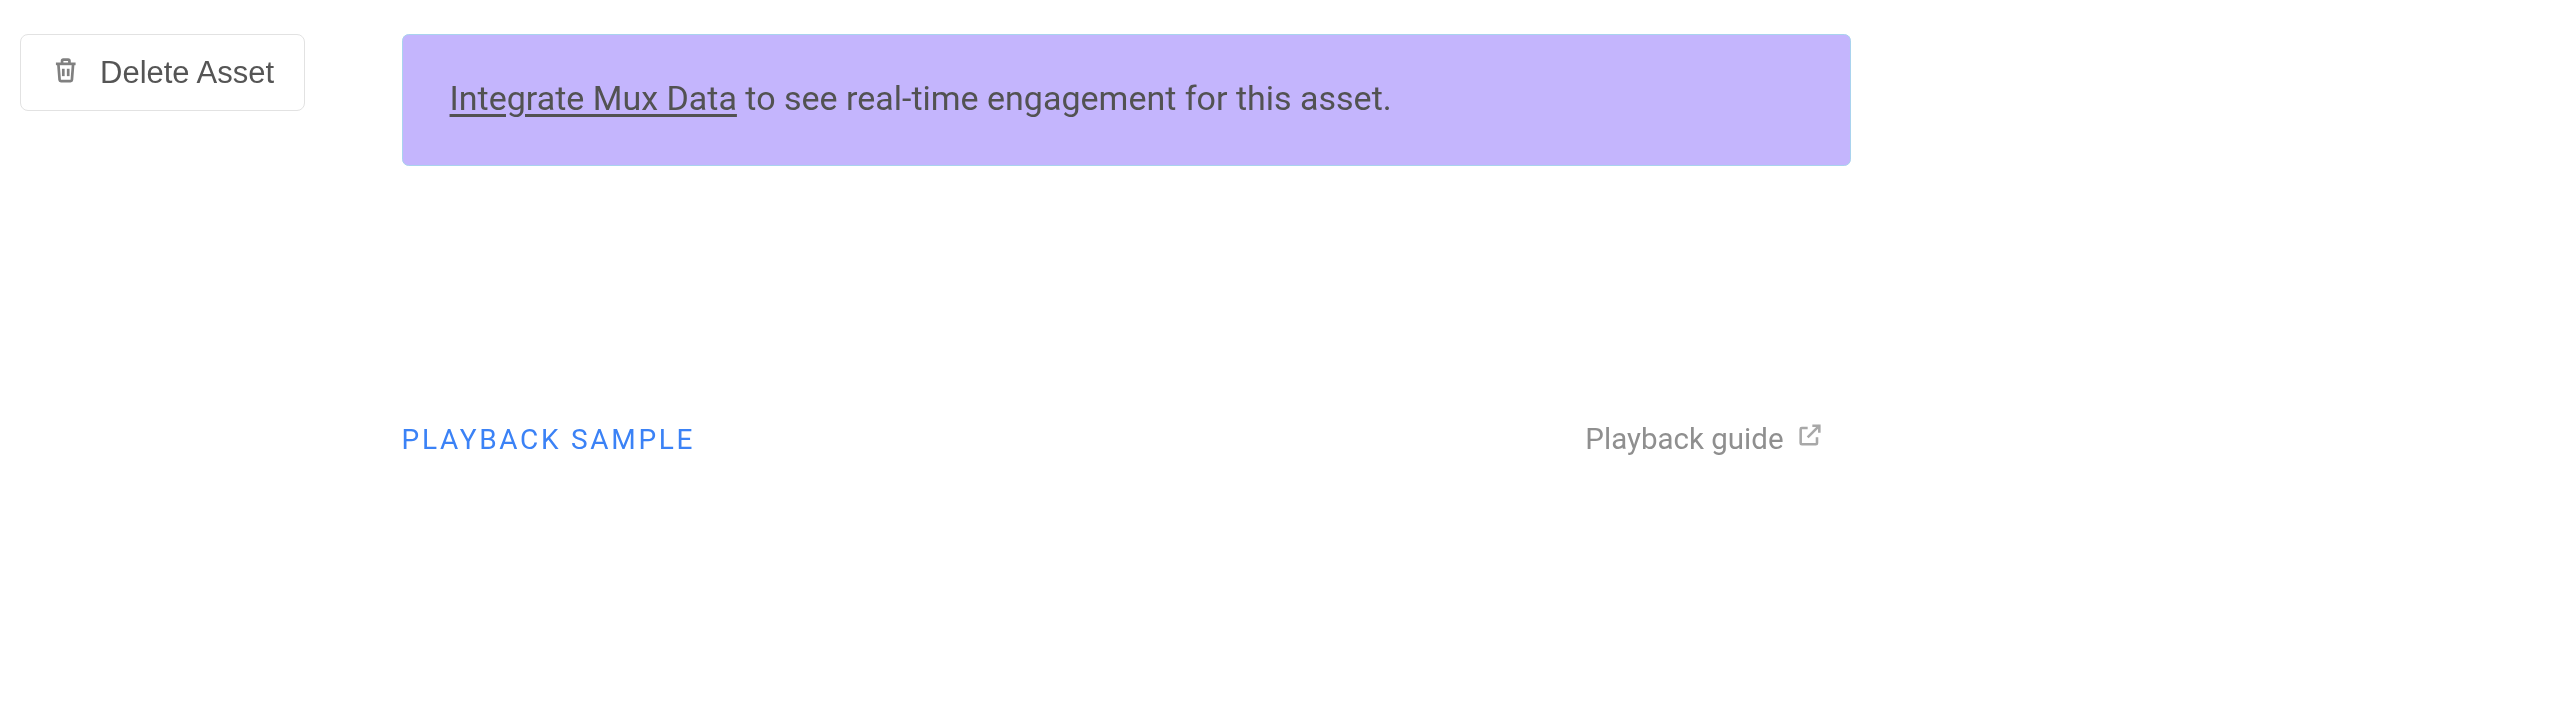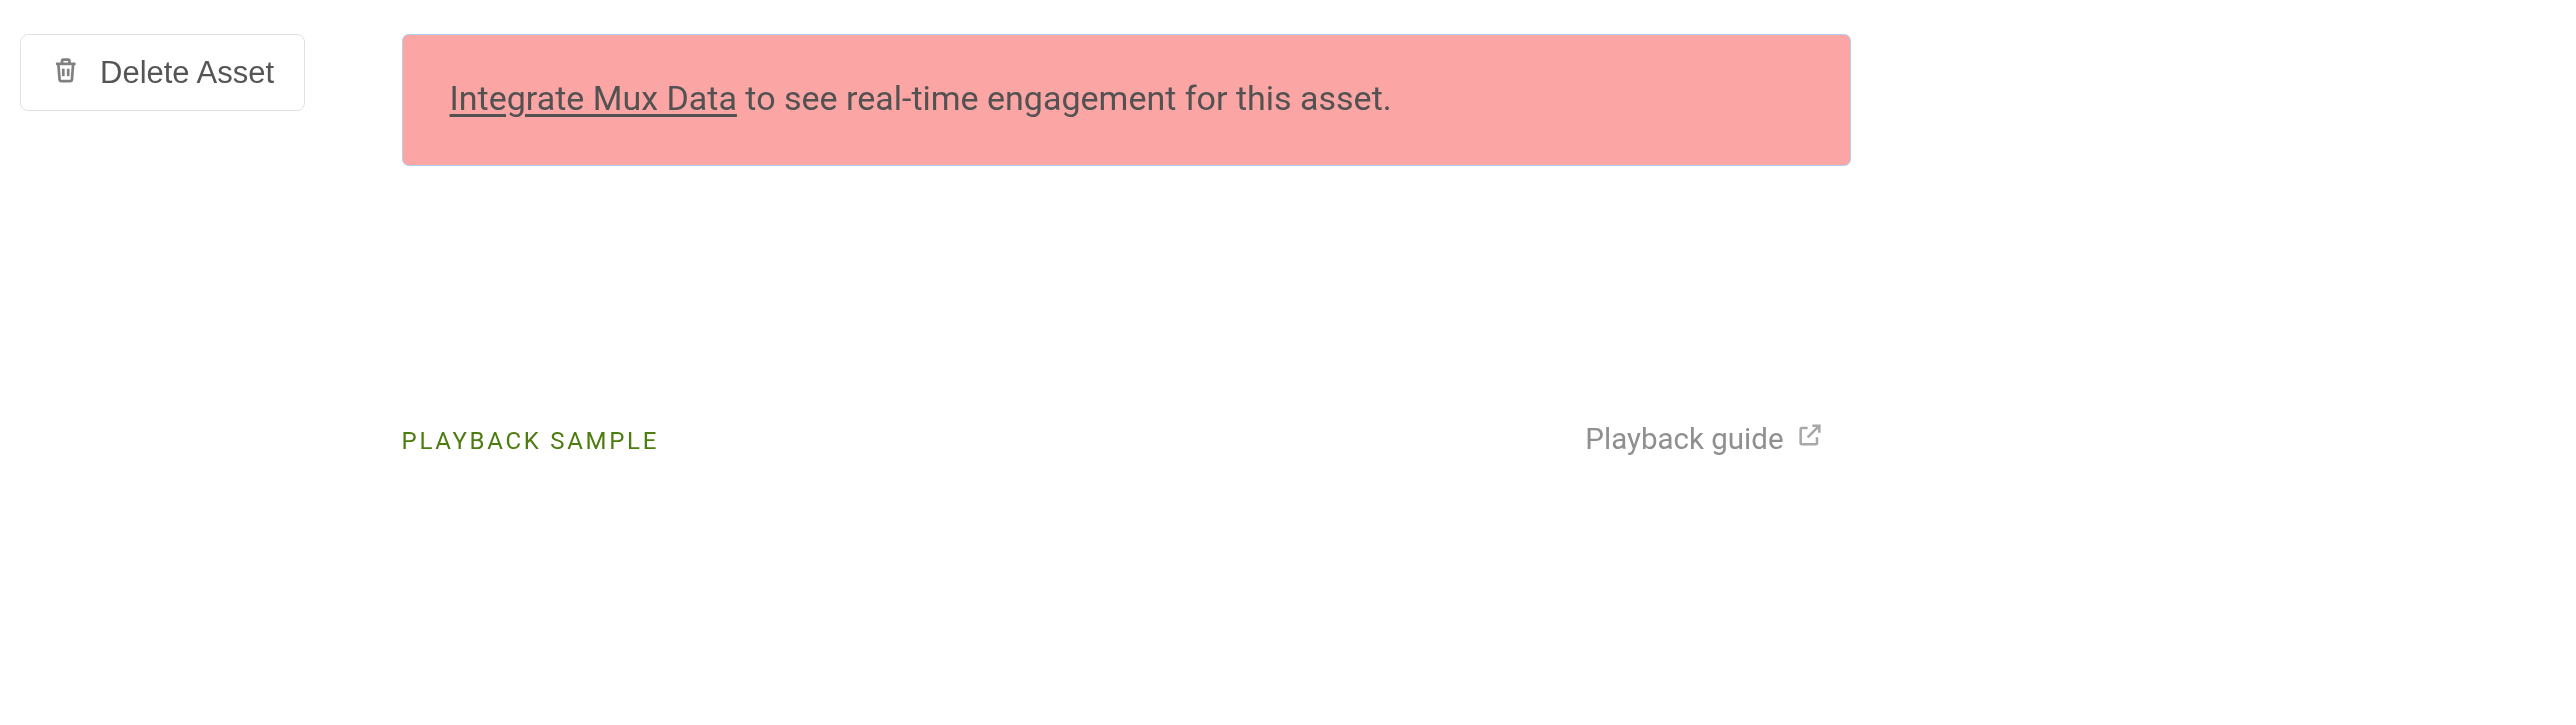--- a/index.html
+++ b/index.html
@@ -44,44 +44,44 @@
     stroke: #808080;
     fill: none;
     stroke-width: 2.2;
   }
   .right-col {
     flex: 0 0 auto;
     width: 1449px;
   }
   .info-box {
     border: 1.3px solid #a9d3ee;
-    background: #fca5a5;
+    background: #c4b5fd;
     border-radius: 6.7px;
     padding: 39px 47px 42px 47px;
     font-size: 34px;
     line-height: 1.45;
     color: #525252;
   }
   .info-box a {
     color: #525252;
     text-decoration: underline;
     text-underline-offset: 4px;
     cursor: pointer;
   }
   .section-row {
     display: flex;
     justify-content: space-between;
     align-items: baseline;
     margin-top: 255px;
     padding-right: 27px;
   }
   .section-heading {
-    font-size: 24px;
+    font-size: 28px;
     letter-spacing: 2.7px;
-    color: #4d7c0f;
+    color: #3b82f6;
     text-transform: uppercase;
     font-weight: 400;
   }
   .guide-link {
     display: inline-flex;
     align-items: center;
     gap: 12px;
     font-size: 29.5px;
     color: #8f8f8f;
     cursor: pointer;

